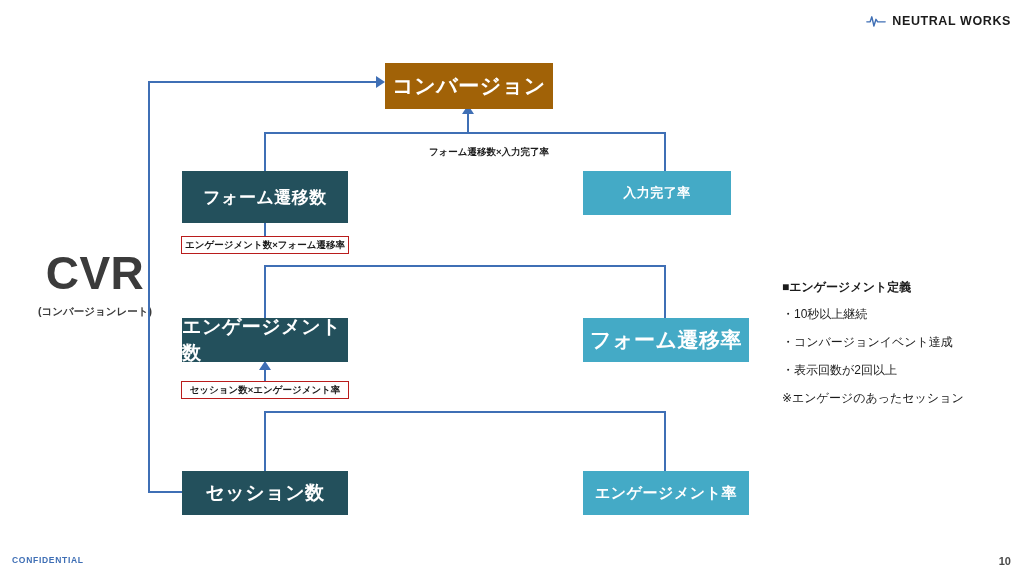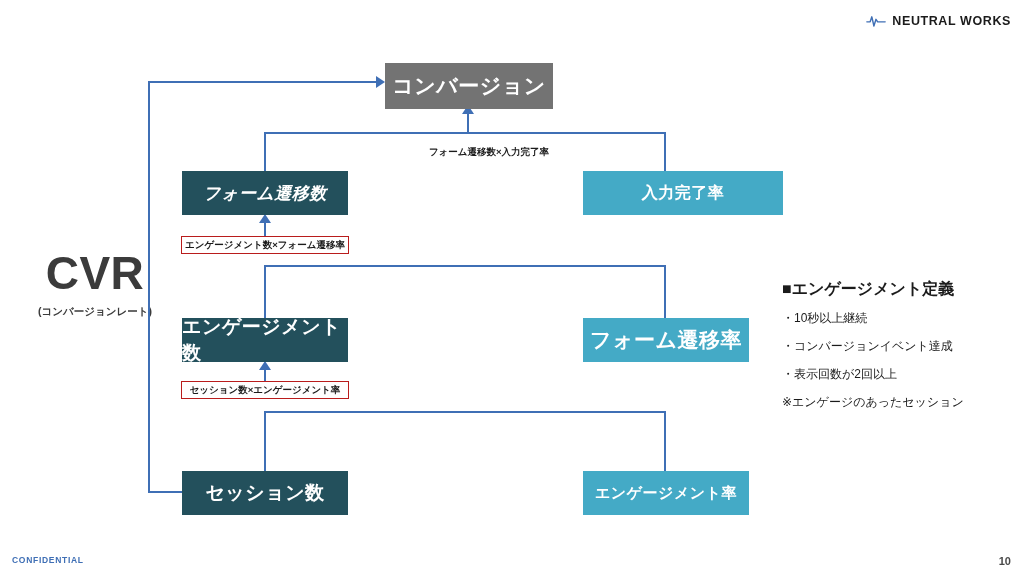--- a/index.html
+++ b/index.html
@@ -70,21 +70,21 @@
     align-items: center;
     justify-content: center;
     box-sizing: border-box;
     color: #ffffff;
     font-weight: bold;
     letter-spacing: 0.5px;
     z-index: 3;
   }
   .node.dark  { background: #23505c; }
   .node.light { background: #44aac6; }
-  .node.accent{ background: #737373; }
+  .node.accent{ background: #a16207; }
 
   
   .line {
     position: absolute;
     background: #3f6fb5;
     z-index: 1;
   }
   .arrow {
     position: absolute;
     width: 0;
@@ -125,21 +125,21 @@
 
   
   #notes {
     position: absolute;
     left: 782px;
     top: 279px;
     width: 235px;
     color: #1b1b1b;
   }
   #notes .note-head {
-    font-size: 16px;
+    font-size: 12px;
     font-weight: bold;
     margin-bottom: 10px;
     white-space: nowrap;
   }
   #notes .note-item {
     font-size: 12px;
     margin-bottom: 11px;
     white-space: nowrap;
   }
 
@@ -199,25 +199,25 @@
   <div class="line" style="left:264px; top:411px; width:2px; height:62px;"></div>
   <div class="line" style="left:264px; top:411px; width:402px; height:2px;"></div>
   <div class="line" style="left:664px; top:411px; width:2px; height:62px;"></div>
   <div class="line" style="left:264px; top:369px; width:2px; height:18px;"></div>
   <div class="arrow up" style="left:259px; top:361px;"></div>
 
   <div class="node accent" style="left:385px; top:63px; width:168px; height:46px; font-size:21px;">
     <span>コンバージョン</span>
   </div>
 
-  <div class="node dark" style="left:182px; top:171px; width:166px; height:44px; font-size:17px;font-style:italic;">
+  <div class="node dark" style="left:182px; top:171px; width:166px; height:52px; font-size:17px;">
     <span>フォーム遷移数</span>
   </div>
 
-  <div class="node light" style="left:583px; top:171px; width:200px; height:44px; font-size:16px;">
+  <div class="node light" style="left:583px; top:171px; width:148px; height:44px; font-size:13px;">
     <span>入力完了率</span>
   </div>
 
   <div class="node dark" style="left:182px; top:318px; width:166px; height:44px; font-size:19px;">
     <span>エンゲージメント数</span>
   </div>
 
   <div class="node light" style="left:583px; top:318px; width:166px; height:44px; font-size:21px;">
     <span>フォーム遷移率</span>
   </div>

